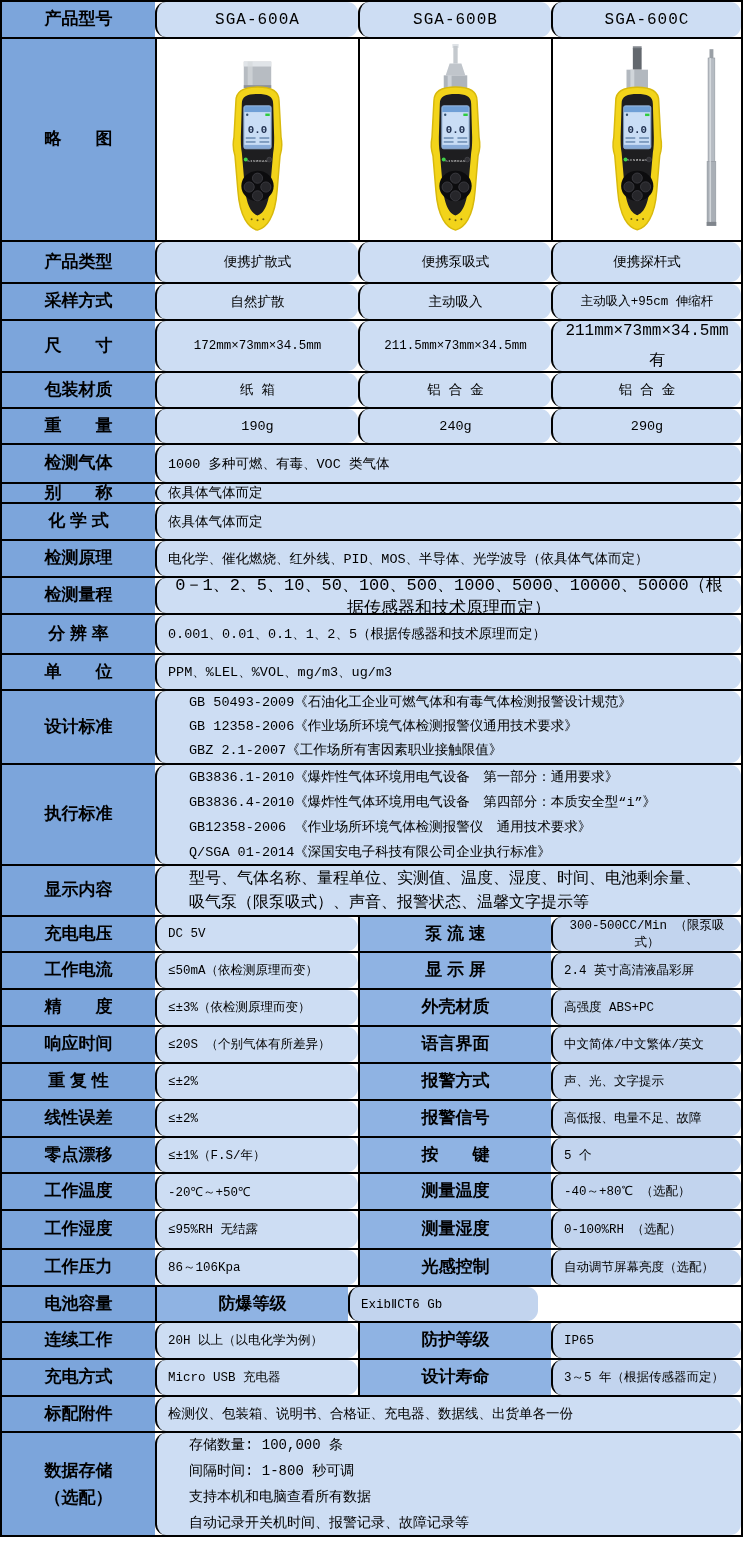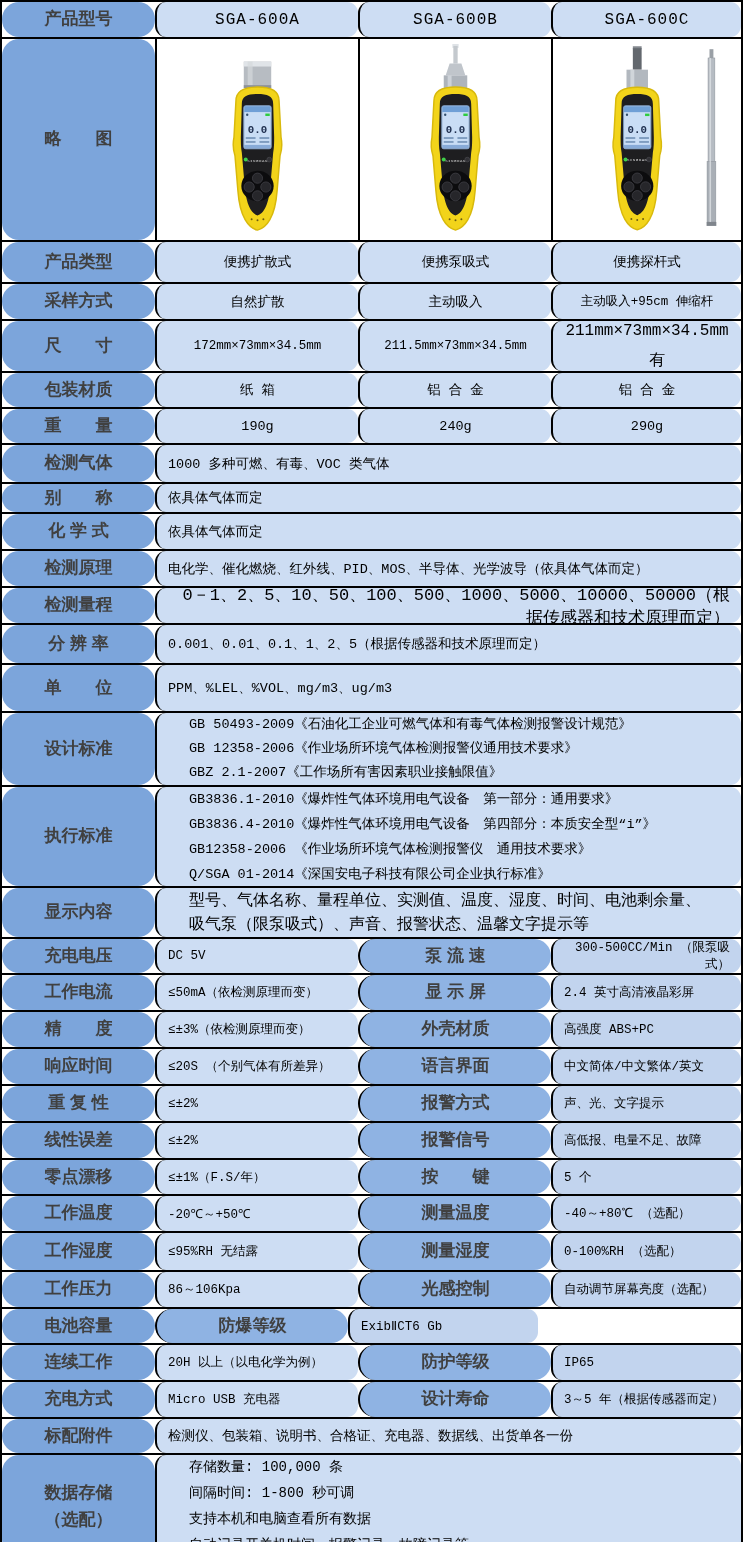--- a/index.html
+++ b/index.html
@@ -30,38 +30,37 @@
   .c-c    { width: 190px; }
   .c-full { width: 586px; }
 
   
   .lab {
     background: #7CA5DB;
     justify-content: center;
     text-align: left;
     font-weight: bold;
     font-size: 17px;
-    color: #404040;
+    color: #000000;
     flex-direction: column;
     line-height: 1.3;
-    border-radius: 17px;
   }
   .mlab { background: #8FB3E3; }
 
   
   .val {
     background: #CDDDF3;
     justify-content: center;
     text-align: center;
     font-family: "Liberation Mono", "DejaVu Sans Mono", monospace;
     font-size: 13.5px;
     color: #000;
     border-radius: 11px;
   }
-  .val.left { justify-content: flex-start; text-align: right; padding: 0 11px; }
+  .val.left { justify-content: flex-start; text-align: center; padding: 0 11px; }
   .val.lines { flex-direction: column; align-items: flex-start; justify-content: center; padding-left: 32px; }
   .rval { background: #C2D4EE; font-size: 12.5px; padding: 0 8px; }
   .small { font-size: 12.5px; }
   .dims { font-size: 16px; line-height: 1.9; }
 
   .photo { background: #fff; justify-content: center; align-items: center; }
 
   .model { font-size: 16px; letter-spacing: 1px; }
 
   .storage-label { line-height: 1.6; }
@@ -223,41 +222,41 @@
     <div class="cell c-lab lab">重　　量</div>
     <div class="cell c-a val">190g</div>
     <div class="cell c-b val">240g</div>
     <div class="cell c-c val">290g</div>
   </div>
 
   <div class="row" style="height:39px">
     <div class="cell c-lab lab">检测气体</div>
     <div class="cell c-full val left">1000 多种可燃、有毒、VOC 类气体</div>
   </div>
-  <div class="row" style="height:30px">
+  <div class="row" style="height:20px">
     <div class="cell c-lab lab">别　　称</div>
     <div class="cell c-full val left">依具体气体而定</div>
   </div>
   <div class="row" style="height:37px">
     <div class="cell c-lab lab">化 学 式</div>
     <div class="cell c-full val left">依具体气体而定</div>
   </div>
   <div class="row" style="height:37px">
     <div class="cell c-lab lab">检测原理</div>
     <div class="cell c-full val left">电化学、催化燃烧、红外线、PID、MOS、半导体、光学波导（依具体气体而定）</div>
   </div>
   <div class="row" style="height:37px">
     <div class="cell c-lab lab">检测量程</div>
     <div class="cell c-full val left" style="font-size:17px">0－1、2、5、10、50、100、500、1000、5000、10000、50000（根据传感器和技术原理而定）</div>
   </div>
   <div class="row" style="height:40px">
     <div class="cell c-lab lab">分 辨 率</div>
     <div class="cell c-full val left">0.001、0.01、0.1、1、2、5（根据传感器和技术原理而定）</div>
   </div>
-  <div class="row" style="height:48px">
+  <div class="row" style="height:36px">
     <div class="cell c-lab lab">单　　位</div>
     <div class="cell c-full val left">PPM、%LEL、%VOL、mg/m3、ug/m3</div>
   </div>
 
   <div class="row" style="height:74px">
     <div class="cell c-lab lab">设计标准</div>
     <div class="cell c-full val left lines" style="line-height:24px">
       <div>GB 50493-2009《石油化工企业可燃气体和有毒气体检测报警设计规范》</div>
       <div>GB 12358-2006《作业场所环境气体检测报警仪通用技术要求》</div>
       <div>GBZ 2.1-2007《工作场所有害因素职业接触限值》</div>

